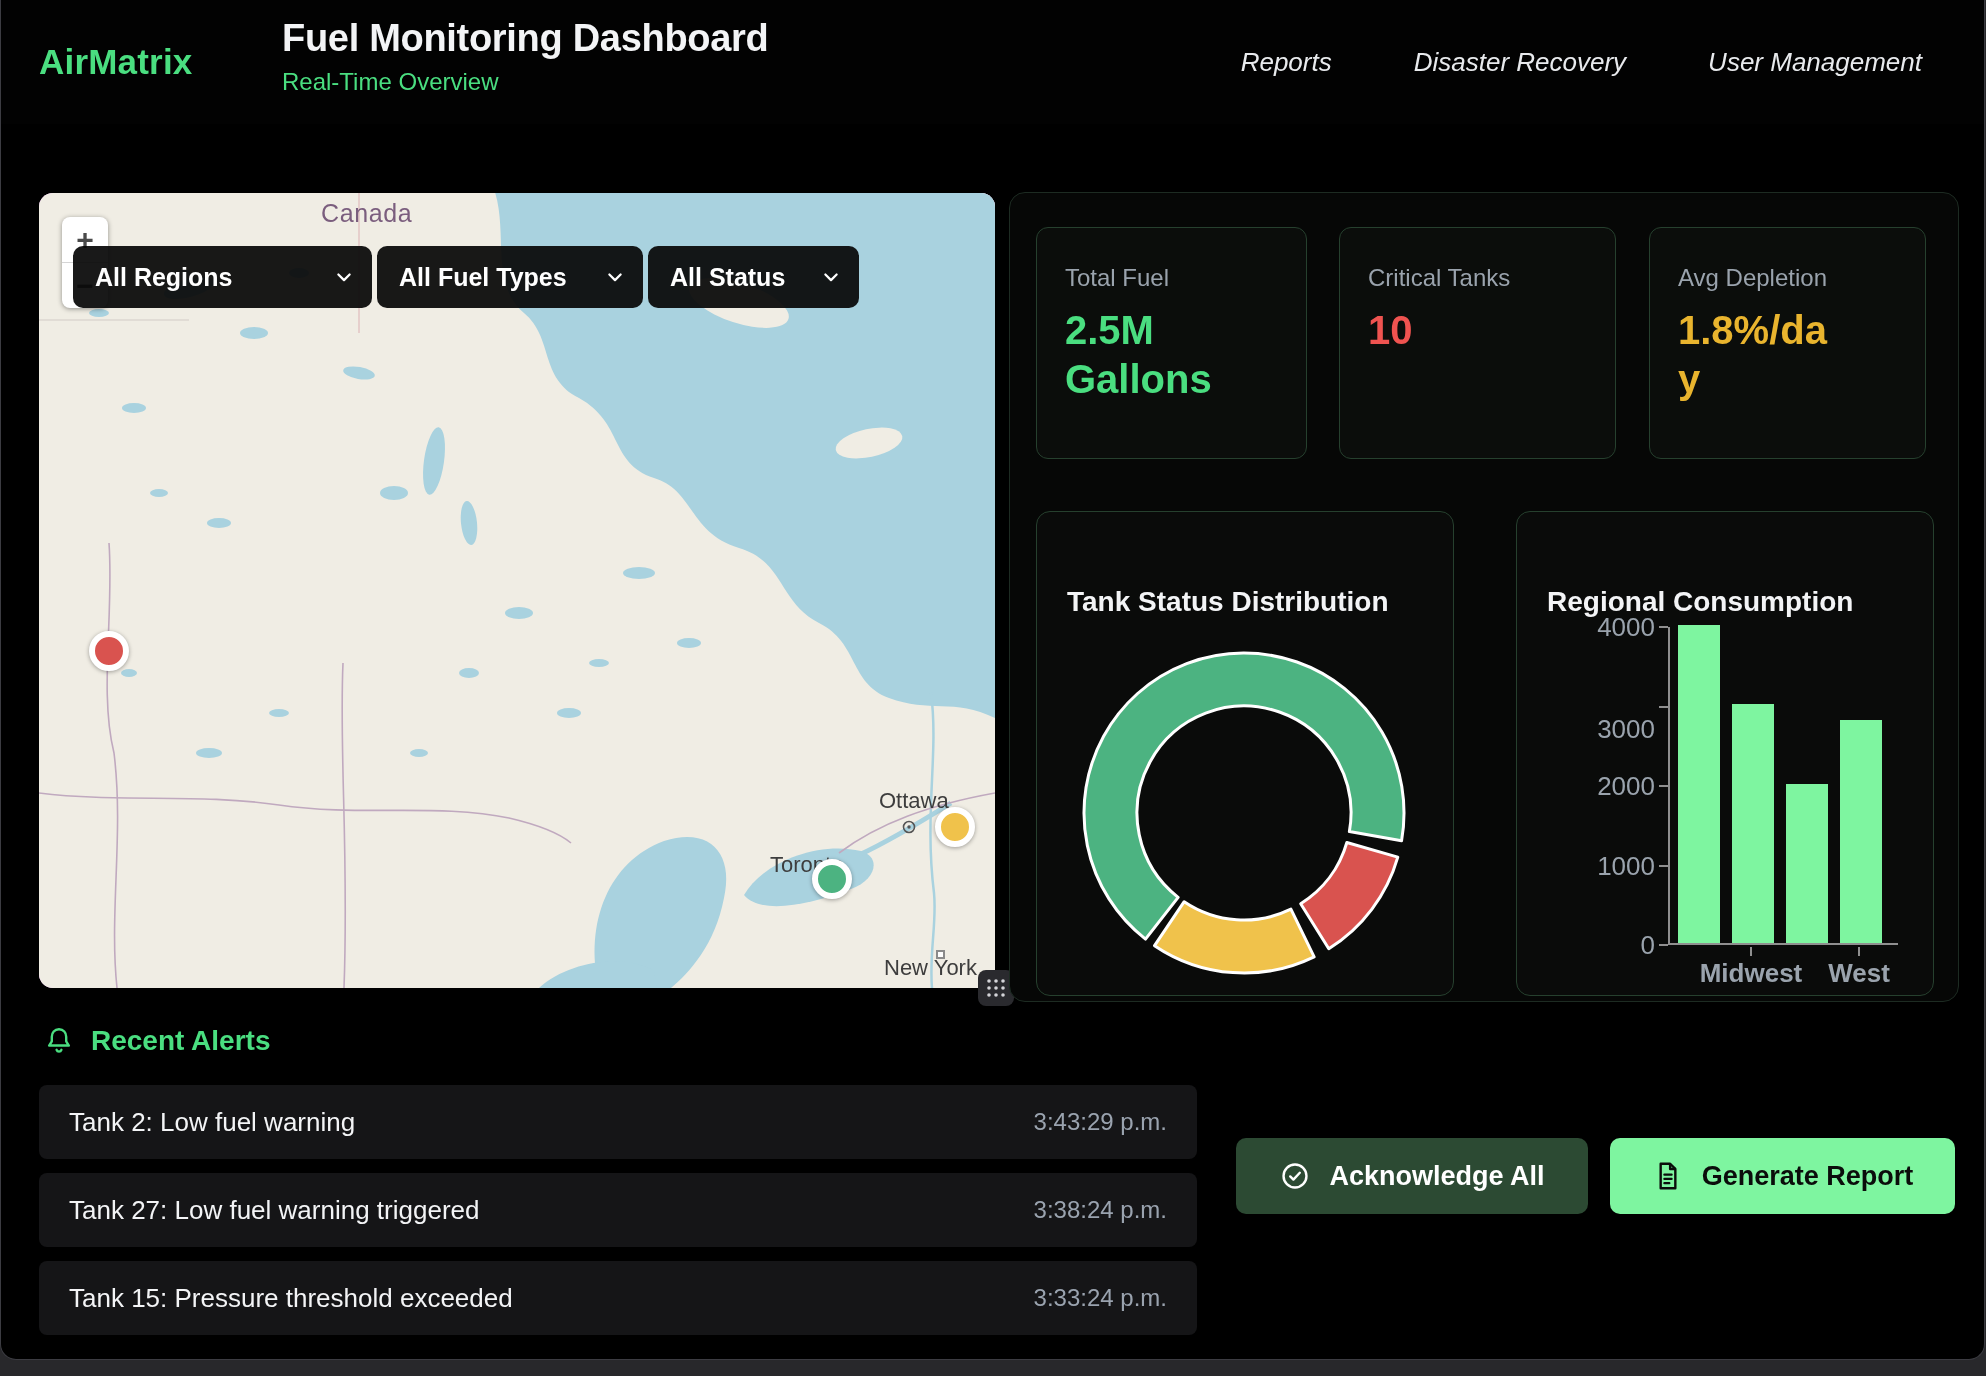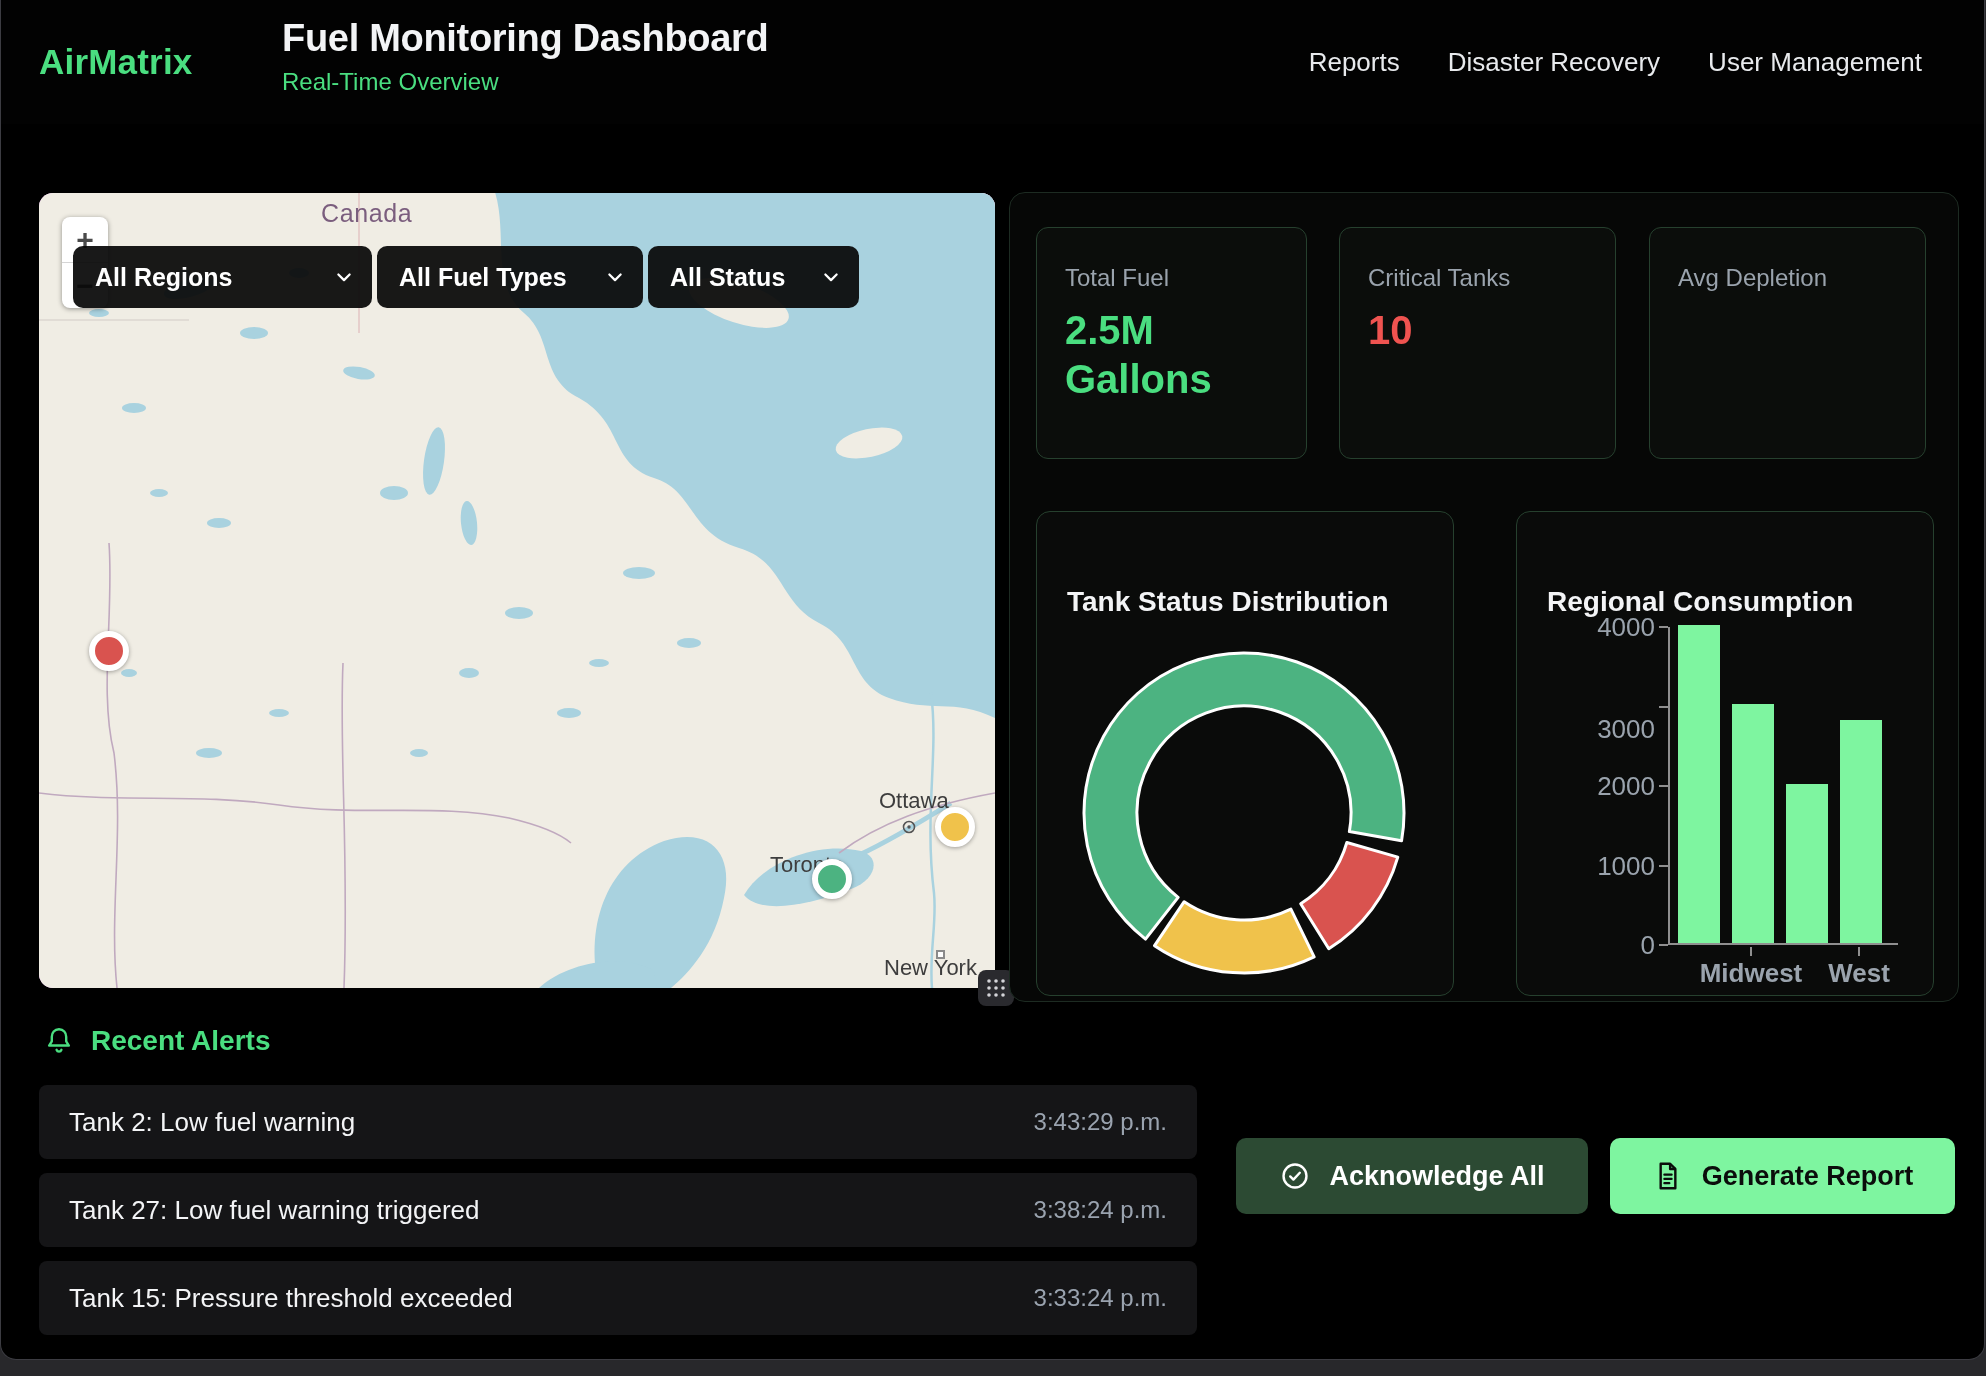--- a/index.html
+++ b/index.html
@@ -14,21 +14,21 @@
     background:#000; border:1px solid #3c3c42; border-top:none;
     border-radius:0 0 16px 16px; overflow:hidden;
   }
   
   .header { position:absolute; left:0; top:0; right:0; height:124px; background:#020202; }
   .brand { position:absolute; left:38px; top:0; height:100%; display:flex; align-items:center;
            font-size:35px; font-weight:bold; color:#4ade80; letter-spacing:.2px; }
   .titlebox { position:absolute; left:281px; top:17px; }
   .title { font-size:38px; font-weight:bold; color:#f3f4f6; letter-spacing:-.3px; }
   .subtitle { font-size:24px; color:#4ade80; margin-top:8px; }
-  .nav { position:absolute; right:62px; top:0; height:100%; display:flex; align-items:center; gap:48px; }
+  .nav { position:absolute; right:62px; top:0; height:100%; display:flex; align-items:center; gap:82px;font-style:italic; }
   .nav-item { font-size:26px; color:#e8eaed; cursor:pointer; }
   
   .map { position:absolute; left:38px; top:193px; width:956px; height:795px;
          border-radius:14px; overflow:hidden; background:#f0abfc; }
   .map svg.geo { position:absolute; left:0; top:0; }
   .map-label { position:absolute; color:#3d3d3d; font-size:22px; }
   .country-label { position:absolute; left:282px; top:6px; font-size:25px; color:#7b5e7e; letter-spacing:.6px; }
   .marker { position:absolute; width:40px; height:40px; border-radius:50%;
             border:6px solid #fff; transform:translate(-50%,-50%);
             box-shadow:0 1px 4px rgba(0,0,0,.35); cursor:pointer; }
@@ -217,20 +217,21 @@
     <div class="stat-card sc0">
       <div class="stat-label">Total Fuel</div>
       <div class="stat-value" style="color: rgb(74, 222, 128);">2.5M Gallons</div>
     </div>
     <div class="stat-card sc1">
       <div class="stat-label">Critical Tanks</div>
       <div class="stat-value" style="color: rgb(239, 83, 80);">10</div>
     </div>
     <div class="stat-card sc2">
       <div class="stat-label">Avg Depletion</div>
+      <div class="stat-value" style="color: rgb(233, 180, 46);">1.8%/day</div>
     </div>
 
     <div class="chart-card cc0">
       <div class="chart-title">Tank Status Distribution</div>
       <svg class="donut" id="donut" width="340" height="340" viewBox="0 0 340 340">
           <path d="M 71.49416394789475 296.08172057707554 A 160 160 0 1 1 327.56924048195333 197.78370842670878 L 275.37442957230627 188.5803550103615 A 107 107 0 1 0 104.12422214015461 254.3171506359193 Z" fill="#4cb381" stroke="#fff" stroke-width="3" stroke-linejoin="round"></path>
           <path d="M 323.801871350131 214.10197693071984 A 160 160 0 0 1 254.78708227731278 305.6876953850282 L 226.7013612729529 260.7411462887376 A 107 107 0 0 0 272.8550014654001 199.4931970724189 Z" fill="#d9534f" stroke="#fff" stroke-width="3" stroke-linejoin="round"></path>
           <path d="M 240.13938348625237 313.8070474078667 A 160 160 0 0 1 80.52913544468053 302.6460116088067 L 110.16635932863011 258.7070202633895 A 107 107 0 0 0 216.90571270643127 266.17096295401086 Z" fill="#f0c24b" stroke="#fff" stroke-width="3" stroke-linejoin="round"></path>
         </svg>
     </div>

